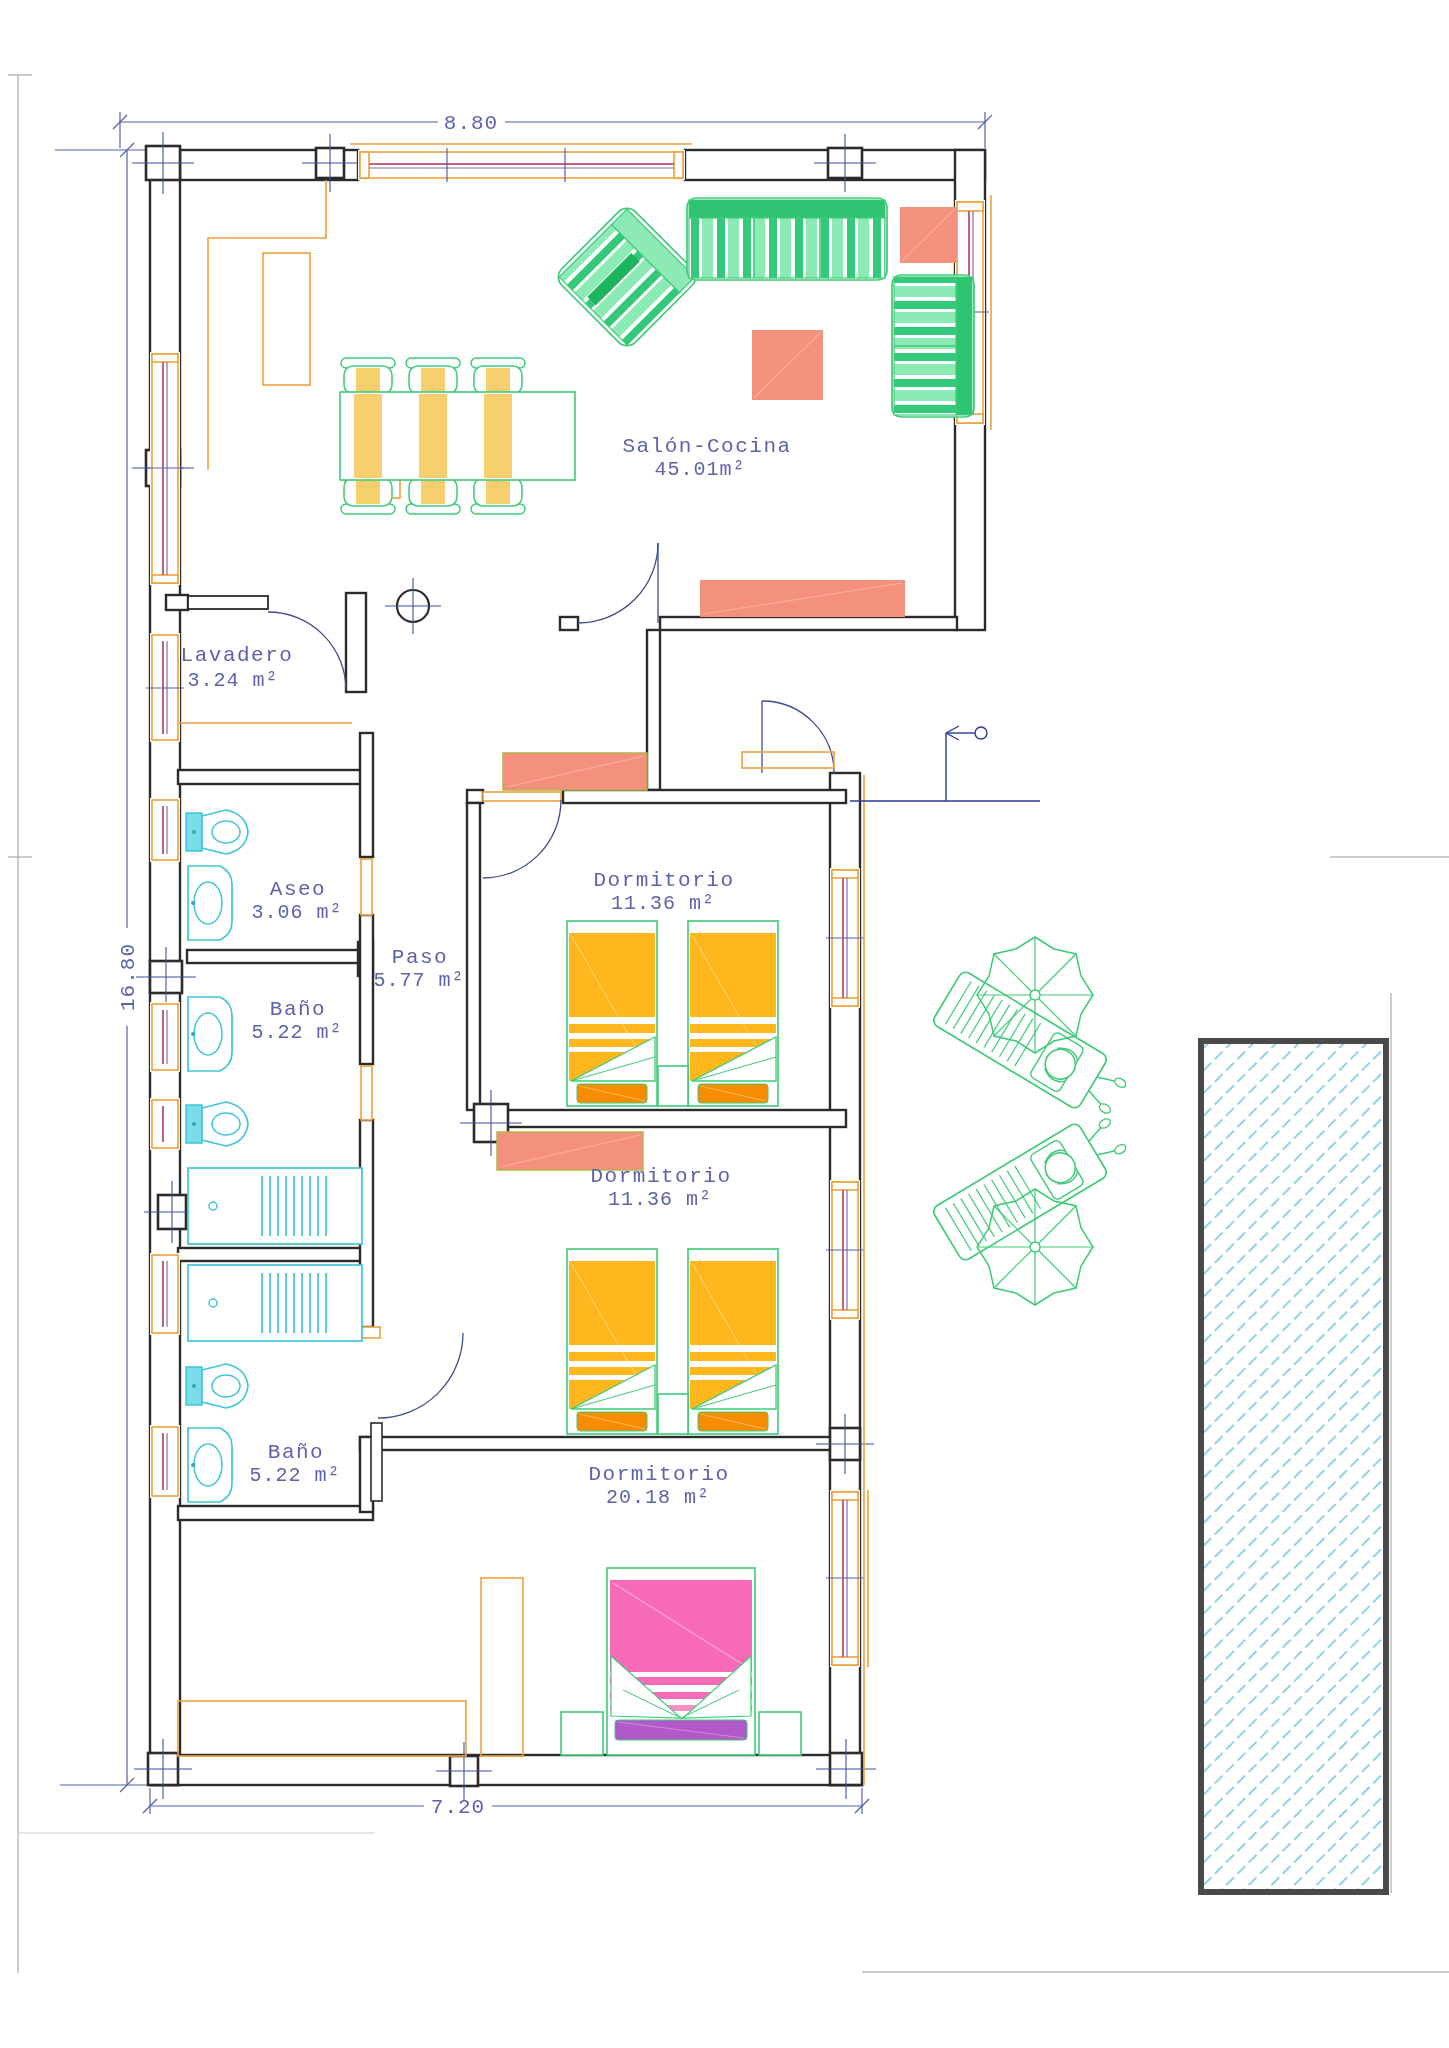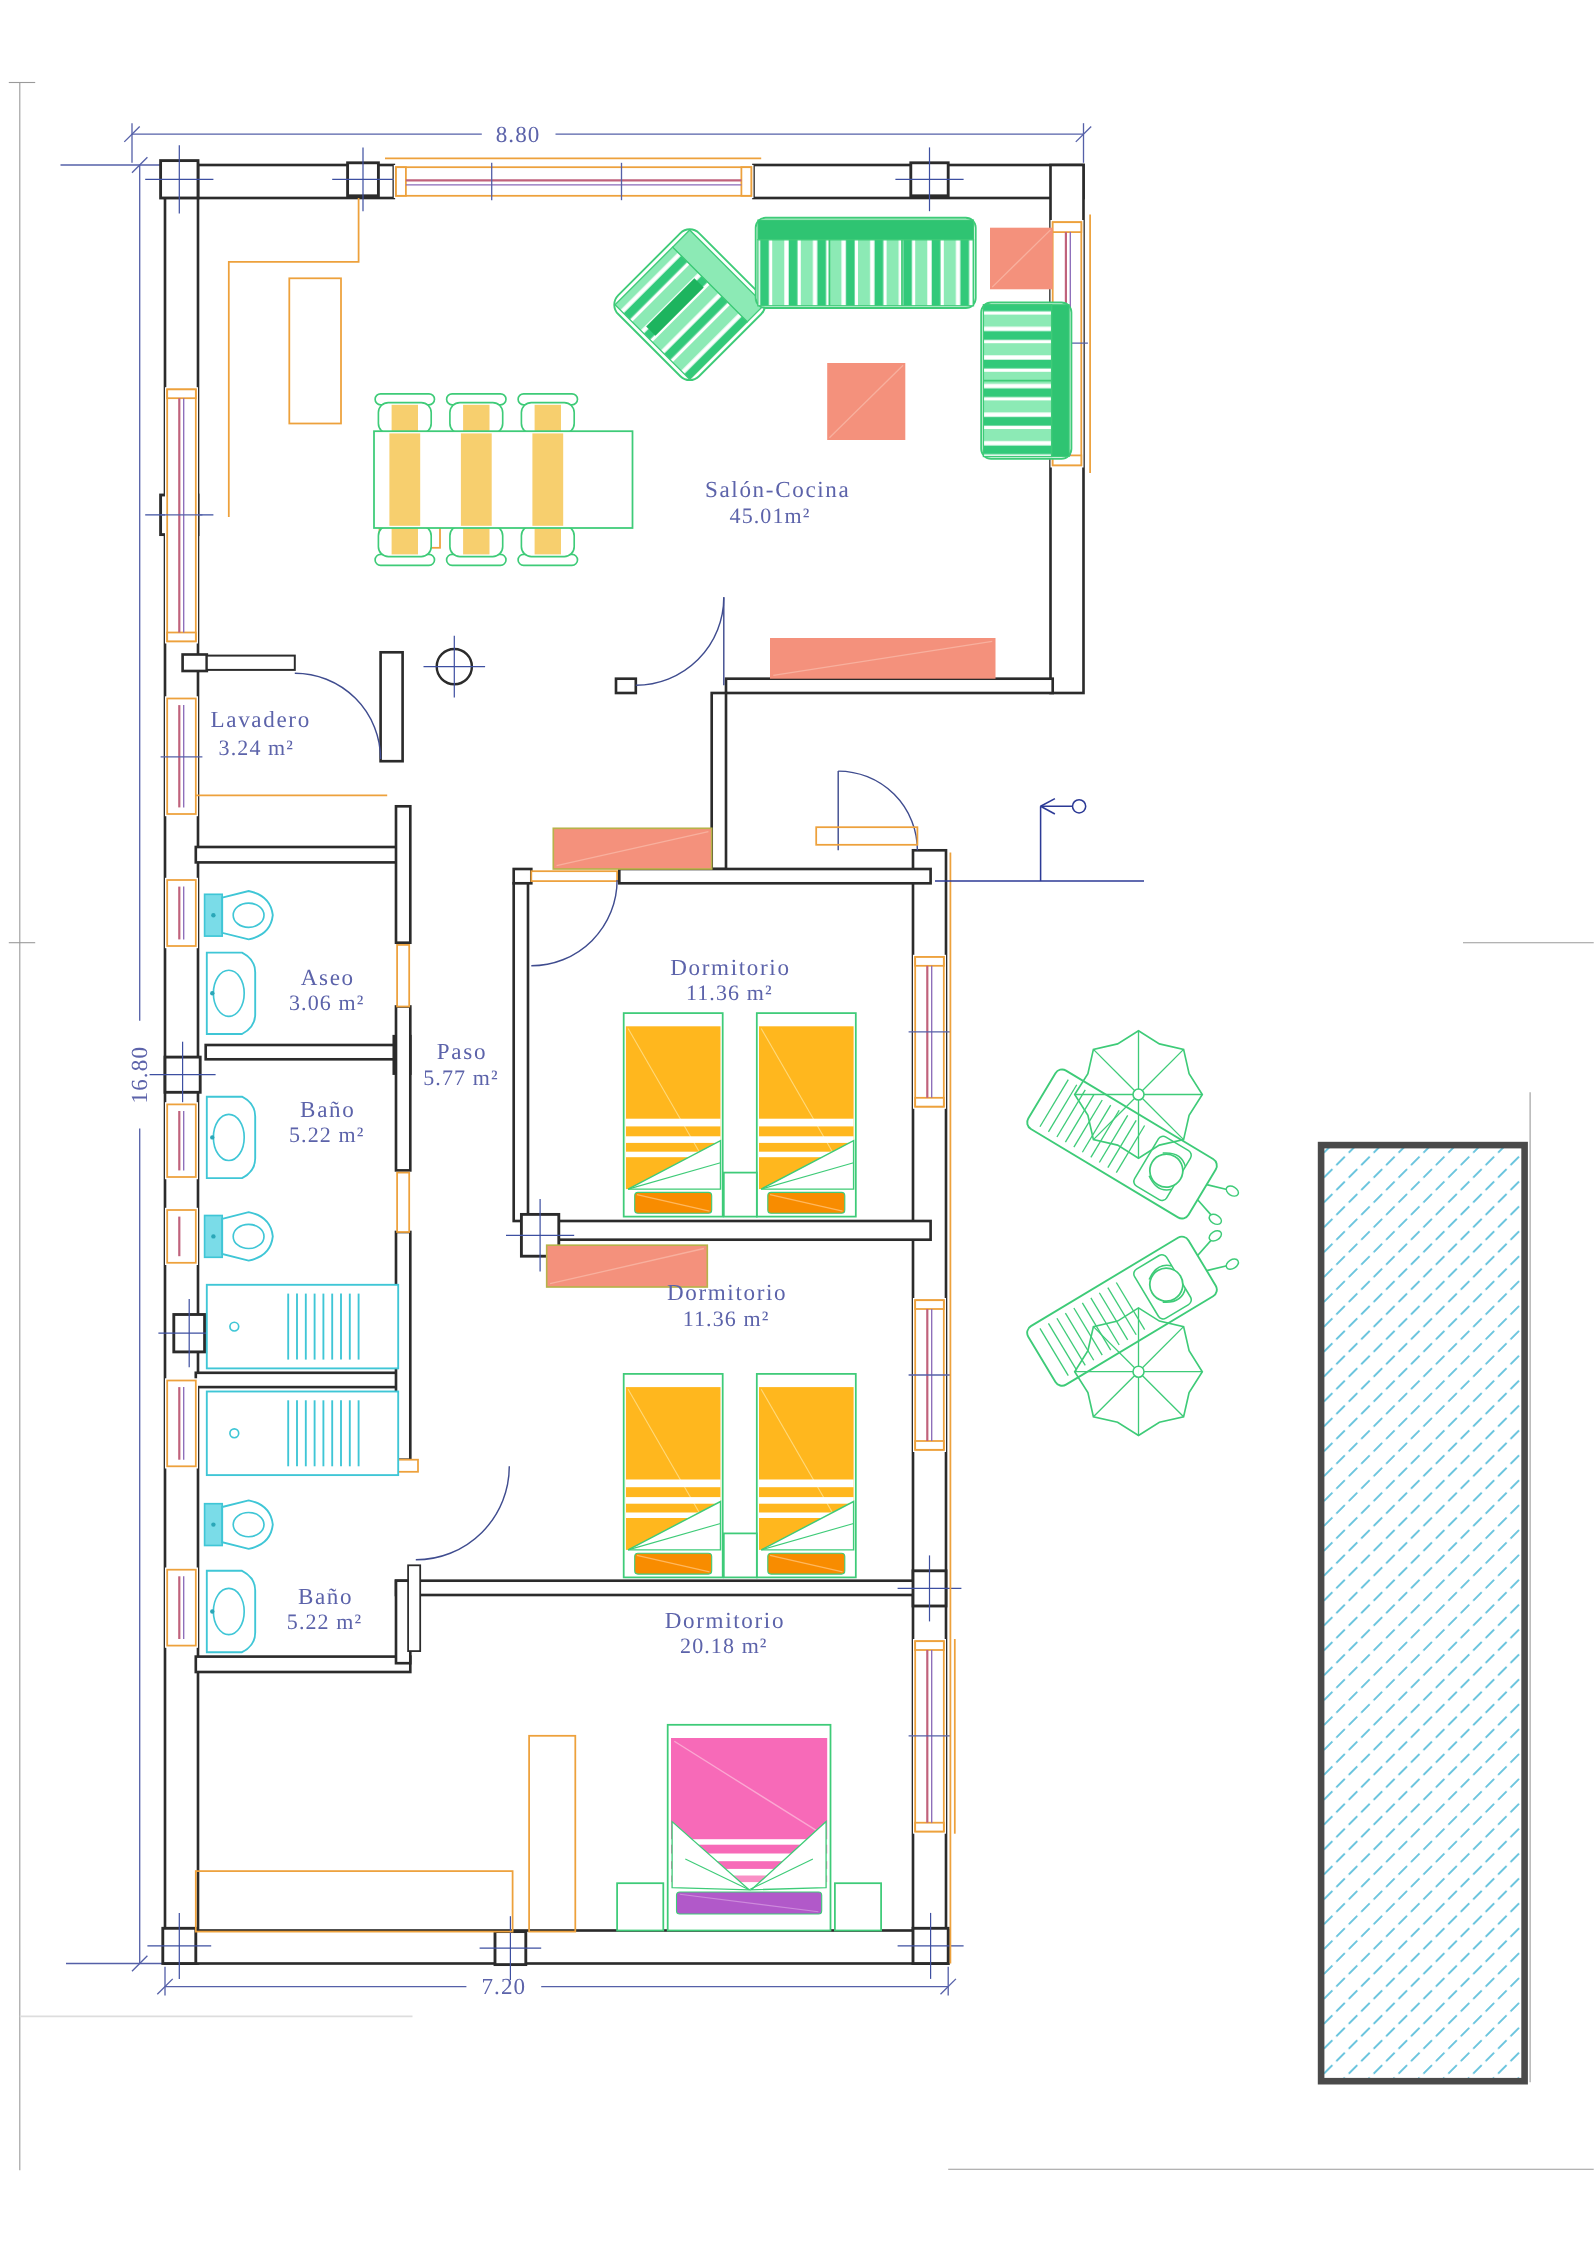--- a/index.html
+++ b/index.html
@@ -1,17 +1,17 @@
 <!DOCTYPE html>
 <html><head>
 <meta charset="utf-8">
 <style>
   html,body{margin:0;padding:0;background:#ffffff;}
   .stage{position:relative;width:1449px;height:2048px;background:#fff;overflow:hidden;
-         font-family:Liberation Serif, serif;}
+         font-family:Liberation Mono, monospace;}
   svg{display:block}
   .wall{fill:#ffffff;stroke:#2b2b2b;stroke-width:2.4;}
   .col{fill:#ffffff;stroke:#2b2b2b;stroke-width:2.6;}
   .cross{stroke:#3d4fa1;stroke-width:1.1;fill:none;}
   .dim{stroke:#5560a8;stroke-width:1.2;fill:none;}
   .dimtxt{fill:#5c63aa;font-size:21px;letter-spacing:1px;}
   .roomname{fill:#5c63aa;font-size:21px;letter-spacing:1.5px;}
   .roomarea{fill:#5c63aa;font-size:20px;letter-spacing:1px;}
   .orange{stroke:#eda13c;stroke-width:1.6;fill:none;}
   .orangeF{stroke:#eda13c;stroke-width:1.6;fill:#ffffff;}

